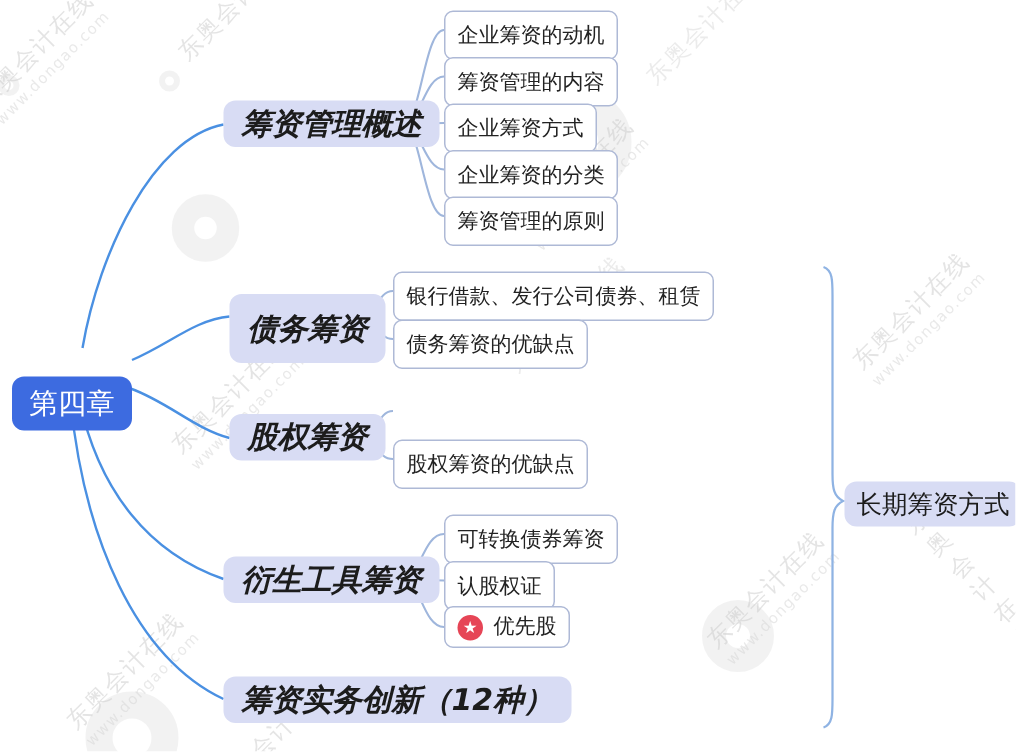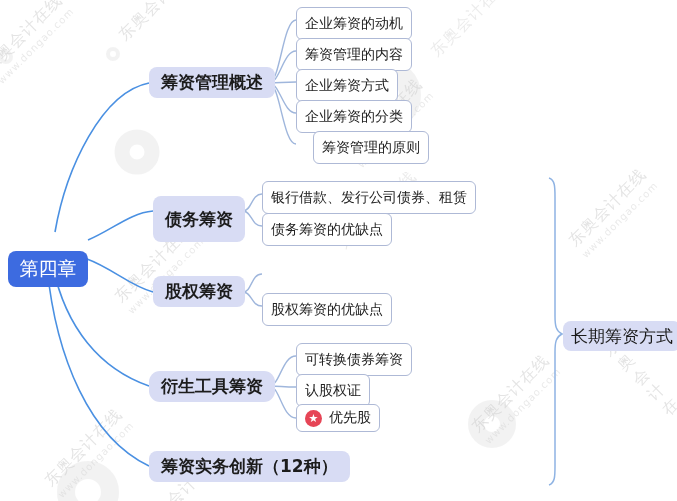--- a/index.html
+++ b/index.html
@@ -4,21 +4,21 @@
 <style>
   html,body{margin:0;padding:0;}
   .canvas{position:relative;width:677px;height:501px;background:#ffffff;overflow:hidden;
     font-family:"DejaVu Sans","Liberation Sans",sans-serif;}
   .layer{position:absolute;left:0;top:0;width:677px;height:501px;}
   #wm-layer{z-index:0;}
   #line-layer{z-index:1;}
   #node-layer{z-index:2;left:0;top:0;position:absolute;width:677px;height:501px;}
   .node{position:absolute;display:flex;align-items:center;box-sizing:border-box;white-space:nowrap;}
   .root{background:var(--root-bg);color:#fff;border-radius:8px;font-size:19px;justify-content:center;}
-  .branch{background:var(--branch-bg);color:#1c1c1c;border-radius:8px;font-size:17px;font-weight:bold;padding:0 12px;}
+  .branch{background:var(--branch-bg);color:#1c1c1c;border-radius:8px;font-size:20px;font-weight:bold;padding:0 12px;font-style:italic;}
   .child{background:#fff;border:1px solid var(--child-border);color:#222;border-radius:6px;font-size:14px;padding:0 8px;height:33px;}
   .bracket-label{background:var(--branch-bg);color:#1c1c1c;border-radius:8px;font-size:17px;font-weight:normal;padding:0 8px;}
   path.main{stroke:var(--connector);stroke-width:1.6;fill:none;}
   path.sub{stroke:var(--child-connector);stroke-width:1.4;fill:none;}
   path.brace{stroke:var(--bracket);stroke-width:1.5;fill:none;}
   circle.donut{stroke:#e8e8e8;fill:none;opacity:0.55;}
   .wm{position:absolute;display:flex;flex-direction:column;align-items:center;gap:1px;
       transform:translate(-50%,-50%) rotate(-45deg);opacity:0.52;}
   .wm-brand{color:#cccccc;font-size:16px;letter-spacing:1px;}
   .wm-url{color:#d6d6d6;font-size:10px;letter-spacing:1px;}
@@ -108,40 +108,40 @@
 
     <div class="node branch" style="left:149px;top:67px;height:31px;">
         <span>筹资管理概述</span>
       </div>
     <div class="node branch" style="left:153px;top:196px;height:46px;">
         <span>债务筹资</span>
       </div>
     <div class="node branch" style="left:153px;top:276px;height:31px;">
         <span>股权筹资</span>
       </div>
-    <div class="node branch" style="left:149px;top:371px;height:31px;border-radius:11px;">
+    <div class="node branch" style="left:149px;top:371px;height:31px;">
         <span>衍生工具筹资</span>
       </div>
     <div class="node branch" style="left:149px;top:451px;height:31px;text-align:right;">
         <span>筹资实务创新（12种）</span>
       </div>
 
     <div class="node child" style="left:296px;top:7px;">
         <span>企业筹资的动机</span>
       </div>
     <div class="node child" style="left:296px;top:38px;">
         <span>筹资管理的内容</span>
       </div>
     <div class="node child" style="left:296px;top:69px;">
         <span>企业筹资方式</span>
       </div>
     <div class="node child" style="left:296px;top:100px;">
         <span>企业筹资的分类</span>
       </div>
-    <div class="node child" style="left:313px;top:131px;">
+    <div class="node child" style="left:296px;top:131px;">
         <span>筹资管理的原则</span>
       </div>
 
     <div class="node child" style="left:262px;top:181px;">
         <span>银行借款、发行公司债券、租赁</span>
       </div>
     <div class="node child" style="left:262px;top:213px;">
         <span>债务筹资的优缺点</span>
       </div>
 

